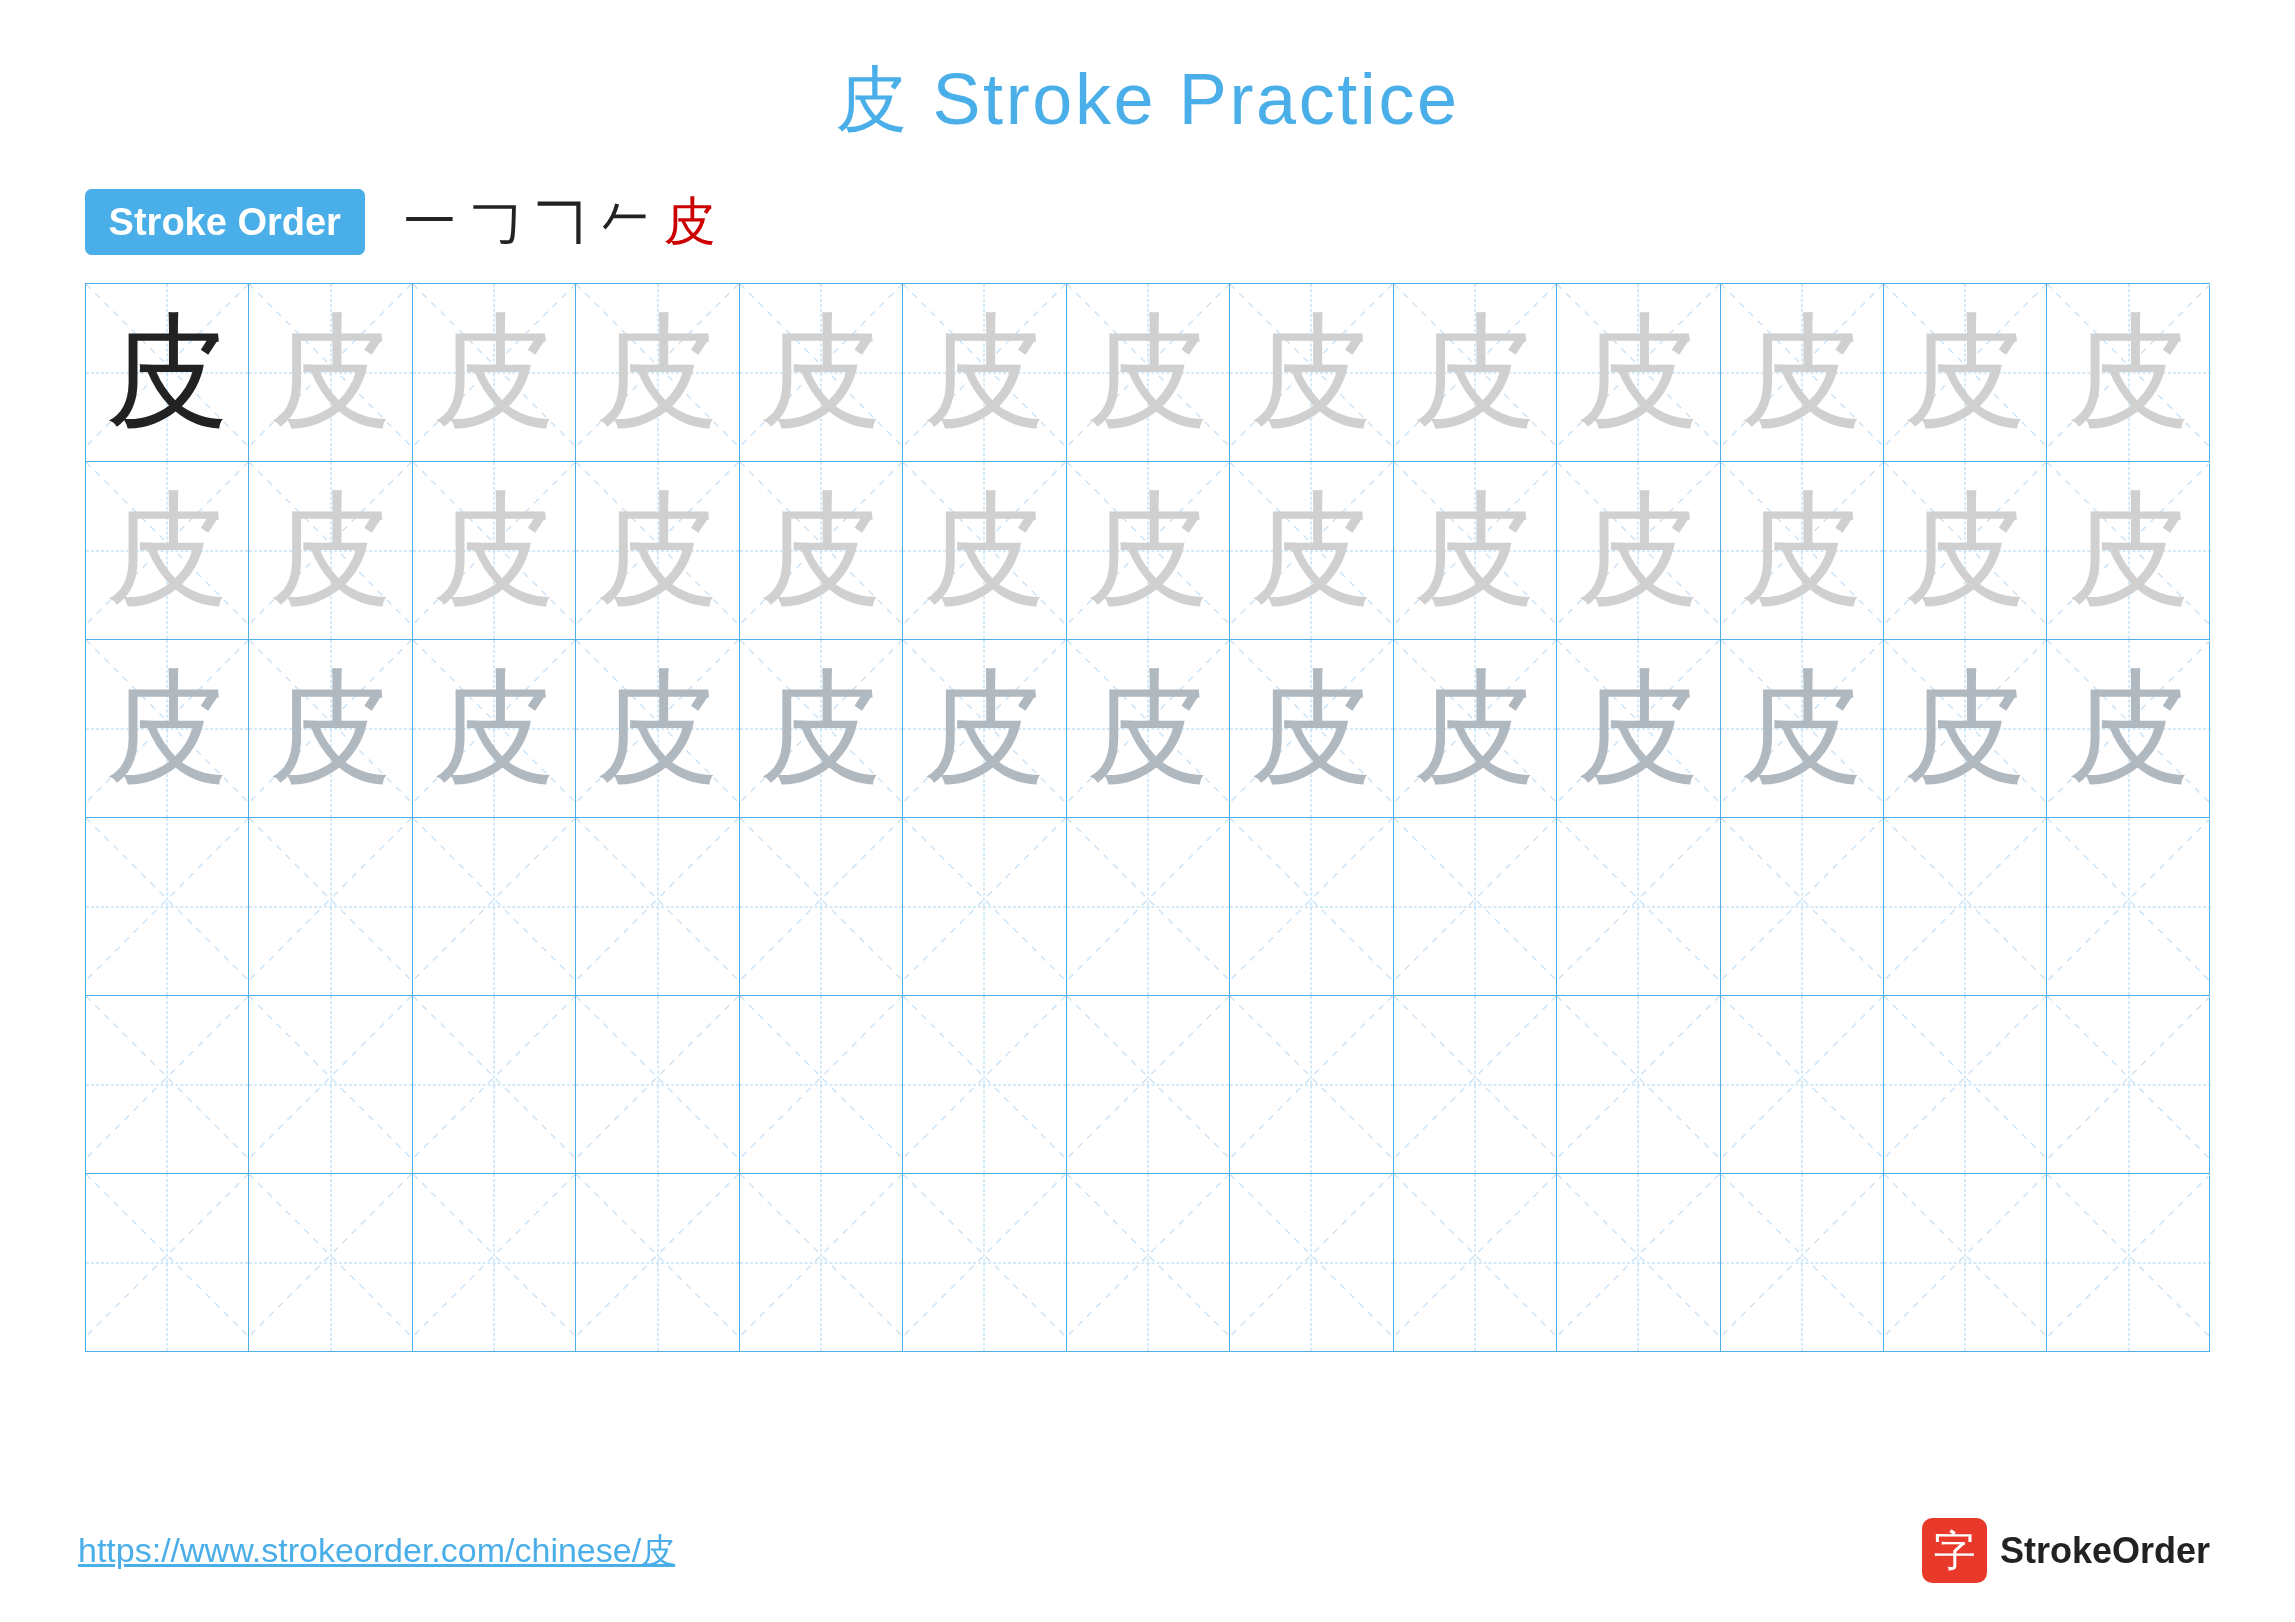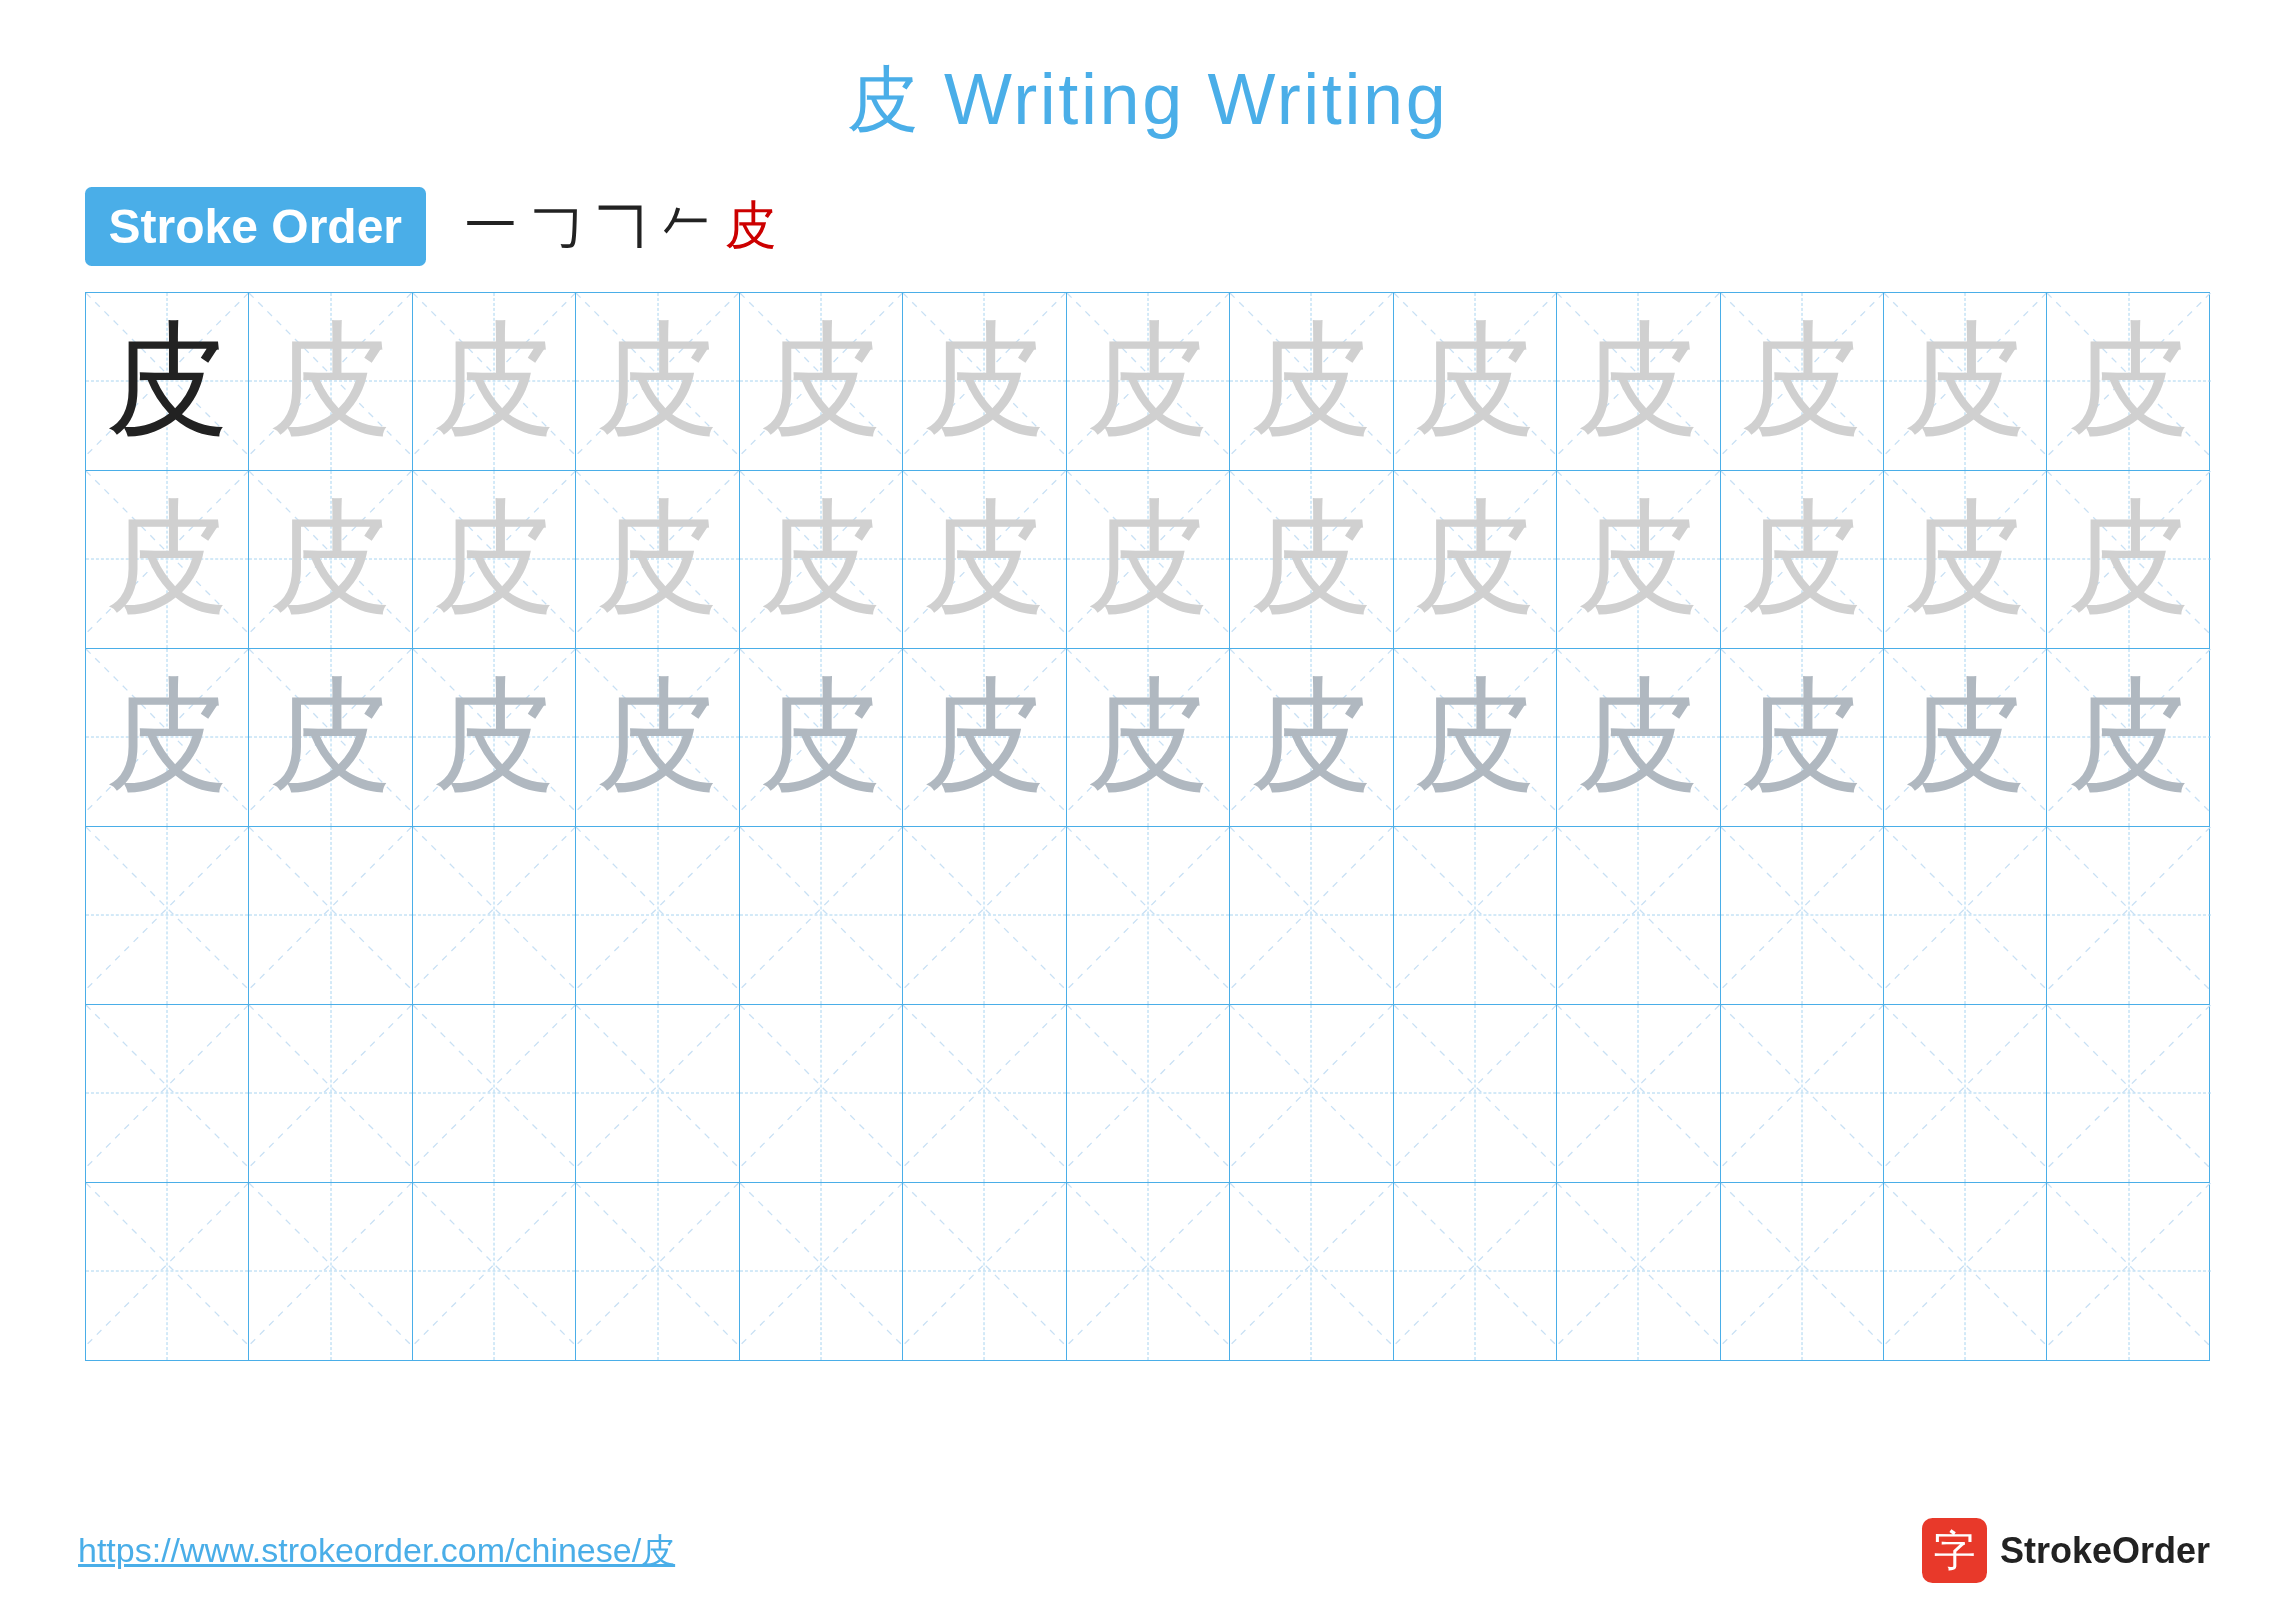--- a/index.html
+++ b/index.html
@@ -24,21 +24,21 @@
     .stroke-order-section {
       display: flex;
       align-items: center;
       margin: 39px 85px 26px 85px;
       gap: 19.6px;
     }
 
     .stroke-order-badge {
       background: #4aaee8;
       color: white;
-      font-size: 48px;
+      font-size: 38px;
       font-weight: bold;
       padding: 11.8px 23.6px;
       border-radius: 6.5px;
       white-space: nowrap;
     }
 
     .stroke-sequence {
       display: flex;
       align-items: center;
       gap: 13px;
@@ -167,21 +167,21 @@
     .cell-diag {
       position: absolute;
       top: 0; left: 0; right: 0; bottom: 0;
       z-index: 1;
       pointer-events: none;
     }
   </style>
 </head>
 <body>
 
-<h1 class="page-title">皮 Writing Writing</h1>
+<h1 class="page-title">皮 Stroke Practice</h1>
 
 <div class="stroke-order-section">
   <div class="stroke-order-badge">Stroke Order</div>
   <div class="stroke-sequence">
 
     <span class="stroke-seq-item">一</span>
     <span class="stroke-seq-item">𠃌</span>
     <span class="stroke-seq-item">𠃍</span>
     <span class="stroke-seq-item">𠂉</span>
     <span class="stroke-seq-item red">皮</span>

